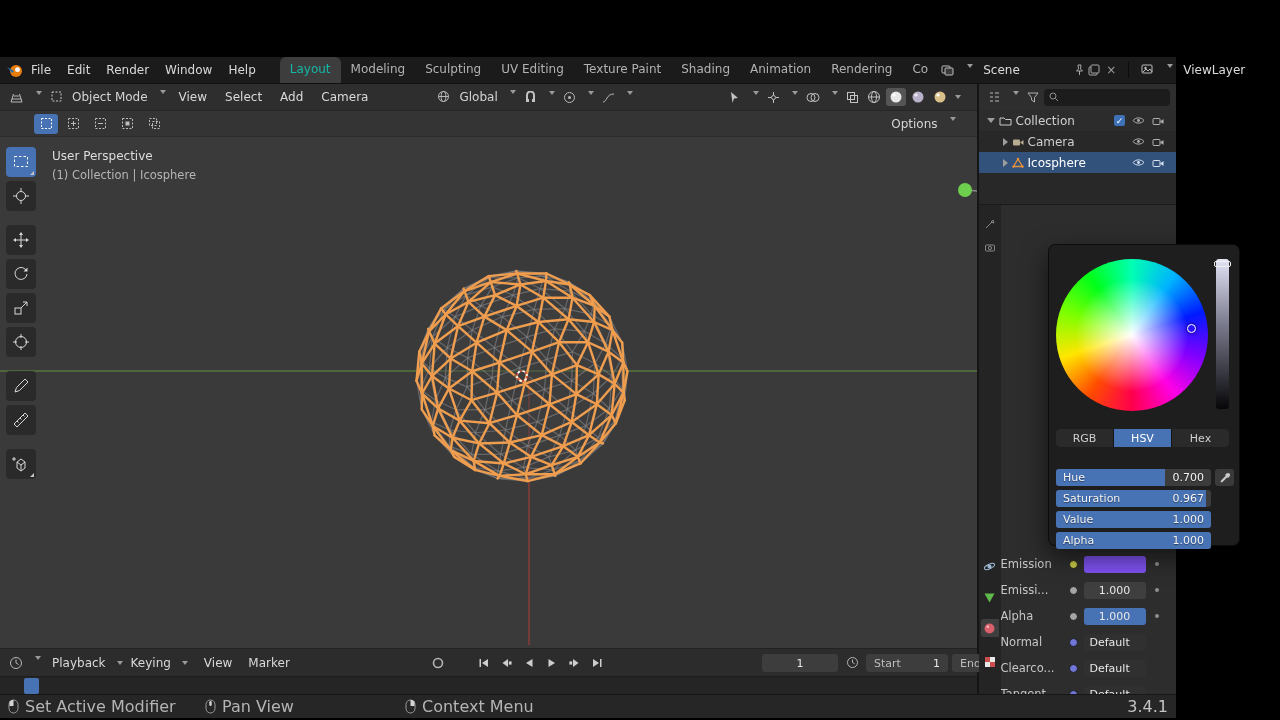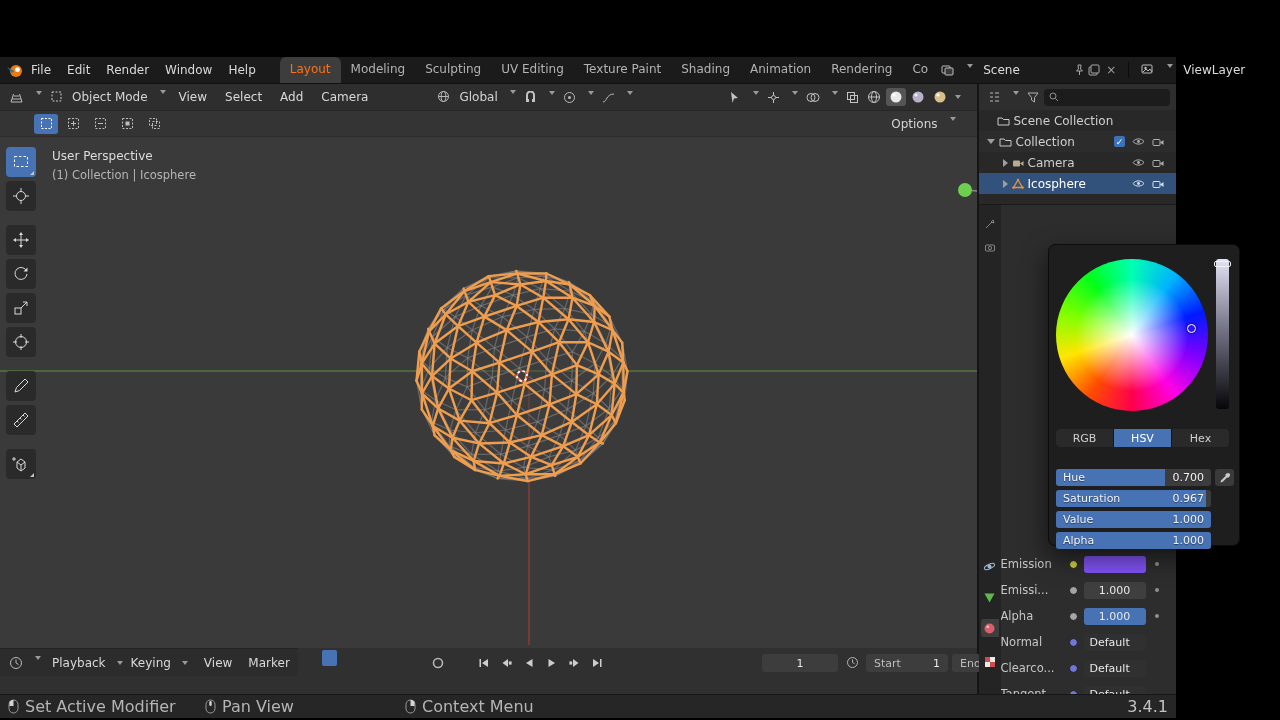--- a/index.html
+++ b/index.html
@@ -9,21 +9,21 @@
 .lbox{position:absolute;left:0;width:1280px;background:#000}
 #app{position:absolute;left:0;top:57px;width:1176px;height:661px;display:flex;flex-direction:column;background:#303030}
 .ic{display:inline-flex;align-items:center;justify-content:center}
 .chv{width:0;height:0;border-left:3px solid transparent;border-right:3px solid transparent;border-top:4px solid #9a9a9a;display:inline-block;margin-left:3px}
 .vsep{width:1px;height:16px;background:#0c0c0c;margin:0 6px}
 
 #topbar{flex:0 0 26px;background:#1b1b1b;display:flex;align-items:center;padding:0 6px;border-bottom:1px solid #101010}
 .menu-item{padding:3px 8px;border-radius:3px;color:#d9d9d9;white-space:nowrap;cursor:default}
 .ws-tabs{display:flex;align-items:stretch;margin-left:16px;height:26px}
 .ws-tab{padding:5px 10px 0;color:#b2b2b2;border-radius:6px 6px 0 0;white-space:nowrap;overflow:hidden}
-.ws-tab.active{background:#3d3d3d;color:#f97316}
+.ws-tab.active{background:#3d3d3d;color:#14b8a6}
 .tb-right{margin-left:auto;display:flex;align-items:center;gap:3px;padding-right:4px}
 .tb-name{color:#dcdcdc;padding:0 4px;white-space:nowrap}
 .xbtn{color:#9f9f9f;font-size:12px;padding:0 3px}
 .ib{display:inline-flex;align-items:flex-start;gap:9px;padding:2px 3px;border-radius:3px}
 
 #workspace{flex:1;display:flex;min-height:0}
 #left-col{width:1063px;display:flex;flex-direction:column;min-height:0}
 
 #vp-header{flex:0 0 27px;background:#2e2e2e;display:flex;align-items:center;padding:0 6px;gap:2px;border-bottom:1px solid #262626}
 #tool-settings{flex:0 0 26px;background:#343434;display:flex;align-items:center;padding-left:34px;gap:3px;border-bottom:1px solid #2c2c2c}
@@ -41,21 +41,21 @@
 #toolbar{position:absolute;left:6px;top:10px;display:flex;flex-direction:column;gap:4px}
 .tool{width:30px;height:30px;background:rgba(40,40,40,.88);border-radius:4px;display:flex;align-items:center;justify-content:center;position:relative}
 .tool.active{background:#4772b3}
 .tool.grp{margin-top:10px}
 .tool .corner{position:absolute;right:2px;bottom:2px;width:0;height:0;border-left:4px solid transparent;border-bottom:4px solid #c4c4c4}
 #gizmo{position:absolute;left:948px;top:6px;width:96px;height:96px}
 .gball{position:absolute;border-radius:50%;display:flex;align-items:center;justify-content:center;font-size:9px;font-weight:bold;color:#16233a}
 #vp-side{position:absolute;left:1012px;top:96px;display:flex;flex-direction:column;gap:8px}
 .sideb{width:24px;height:24px;display:flex;align-items:center;justify-content:center;opacity:.9}
 
-#timeline{flex:0 0 46px;display:flex;flex-direction:row}
+#timeline{flex:0 0 46px;display:flex;flex-direction:column}
 #tl-header{height:28px;background:#2c2c2c;position:relative;display:flex;align-items:center;padding-left:6px;border-top:1px solid #222}
 #transport{position:absolute;left:428px;top:0;height:100%;display:flex;align-items:center;gap:4px}
 .tbtn{width:19px;height:16px;display:flex;align-items:center;justify-content:center;border-radius:2px}
 .nfield{background:#3d3d3d;border-radius:3px;height:18px;display:flex;align-items:center;justify-content:center;color:#e6e6e6;font-size:11px;position:absolute;top:5px}
 .nfield.lblfield{justify-content:space-between;padding:0 8px}
 .nfield .flabel{color:#bdbdbd}
 #tl-scrub{height:18px;background:#252525;border-top:1px solid #1d1d1d;position:relative}
 .playhead{position:absolute;left:24px;top:1px;width:15px;height:16px;background:#4772b3;border-radius:2px}
 
 #right-col{width:217px;border-left:2px solid #151515;display:flex;flex-direction:column;background:#282828;min-height:0}
@@ -1034,28 +1034,20 @@
                   <path d="M1 1h10L7.5 5.5V10l-3-2V5.5z" fill="none" stroke="#b0b0b0"></path>
                 </svg>
             </span>
             <span class="search">
               <svg width="10" height="10" viewBox="0 0 10 10">
                   <circle cx="4" cy="4" r="3" fill="none" stroke="#8e8e8e"></circle>
                   <path d="M6.3 6.3 9 9" stroke="#8e8e8e"></path>
                 </svg>
             </span>
           </div>
-          <div class="orow" style="padding-left:18px">
-            <span class="ic">
-              <svg width="13" height="11" viewBox="0 0 13 11">
-                  <path d="M1 3h4l1.5 1.5H12V10H1z" fill="none" stroke="#c9c9c9"></path>
-                </svg>
-            </span>
-            <span>Scene Collection</span>
-          </div>
           <div class="orow alt" style="padding-left:8px">
             <span class="tri-d"></span>
             <span class="ic">
               <svg width="13" height="11" viewBox="0 0 13 11">
                   <path d="M1 3h4l1.5 1.5H12V10H1z" fill="none" stroke="#c9c9c9"></path>
                 </svg>
             </span>
             <span>Collection</span>
             <span class="right">
               <span class="cb">✓</span>

